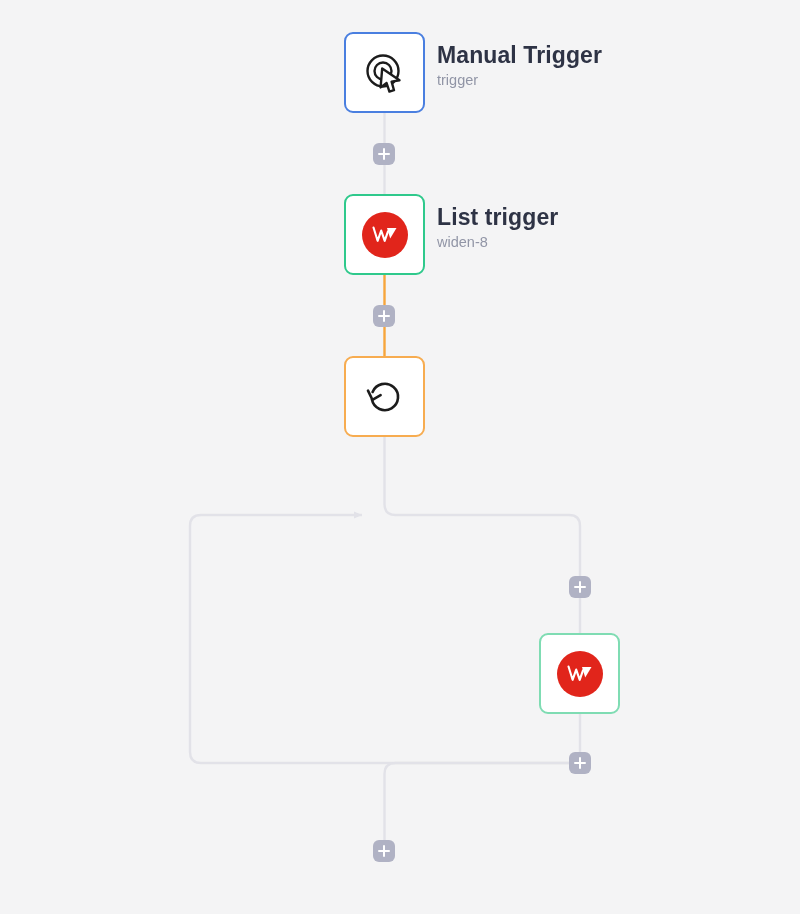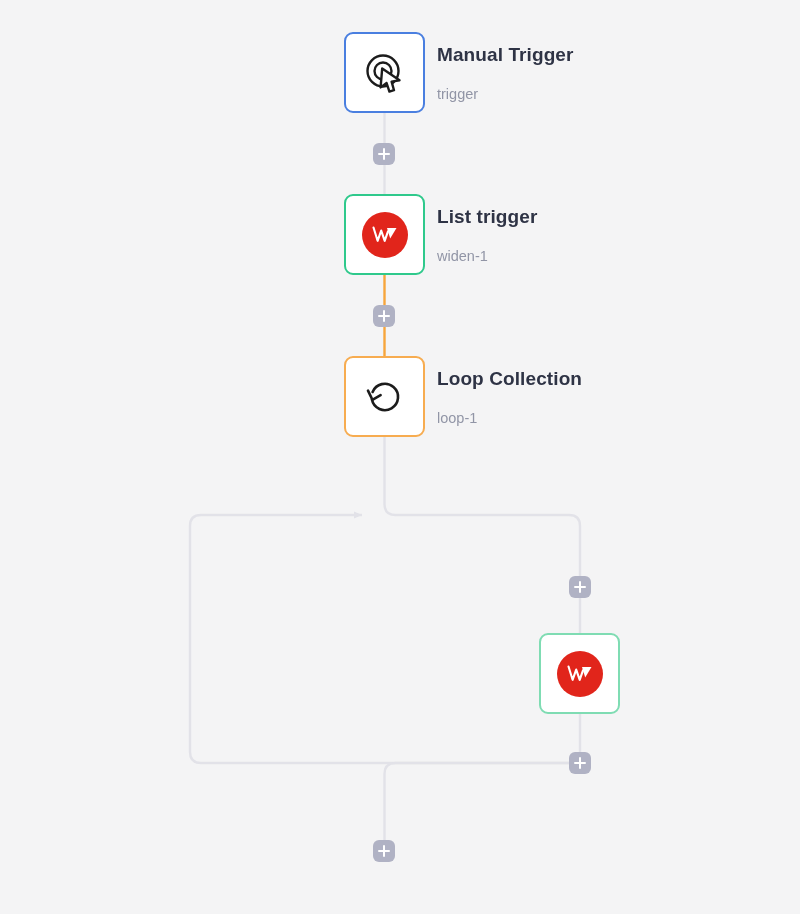--- a/index.html
+++ b/index.html
@@ -44,31 +44,31 @@
   .node-box.green  { border: 2px solid #2fc98c; }
   .node-box.greenl { border: 2px solid #7fdcb3; }
   .node-box.orange { border: 2px solid #f7ac50; }
 
   .node-labels {
     padding-left: 12px;
     padding-top: 12px;
     white-space: nowrap;
   }
   .node-title {
-    font-size: 19px;
+    font-size: 23px;
     font-weight: bold;
     color: #2e3345;
     letter-spacing: 0.1px;
     line-height: 22px;
   }
   .node-sub {
     font-size: 14.5px;
     color: #9195a6;
     line-height: 22px;
-    margin-top: 17px;
+    margin-top: 3px;
   }
 
   
   .plus {
     position: absolute;
     width: 22px;
     height: 22px;
     border-radius: 6px;
     background: #b0b2c4;
     display: flex;
@@ -135,36 +135,32 @@
     <div class="node-box green">
       <span class="widen-logo" style="background:#e1251b;">
         <svg class="icon-svg" width="26" height="20" viewBox="0 0 26 20" fill="none">
           <path d="M1.5 2.5 L5.6 15.8 L9.2 5.6 L12.7 15.8 L16.0 6.4" stroke="#ffffff" stroke-width="2.1" fill="none" stroke-linecap="round" stroke-linejoin="round"></path>
           <path d="M15.0 3.0 L24.5 3.0 L18.2 13.6 Z" fill="#ffffff"></path>
         </svg>
       </span>
     </div>
     <div class="node-labels">
       <div class="node-title">List trigger</div>
-      <div class="node-sub">widen-1</div>
+      <div class="node-sub">widen-8</div>
     </div>
   </div>
 
   <div class="node" style="left:344px; top:356px;">
     <div class="node-box orange">
       <span>
         <svg class="icon-svg" width="44" height="44" viewBox="0 0 44 44" fill="none">
           <path d="M9.6 17.0 A13.2 13.2 0 1 1 8.9 24.6" stroke="#1c1c1c" stroke-width="2.6" fill="none" stroke-linecap="round"></path>
           <path d="M5.0 15.6 L9.4 24.8 L17.6 20.2" stroke="#1c1c1c" stroke-width="2.6" fill="none" stroke-linecap="round" stroke-linejoin="round"></path>
         </svg>
       </span>
-    </div>
-    <div class="node-labels">
-      <div class="node-title">Loop Collection</div>
-      <div class="node-sub">loop-1</div>
     </div>
   </div>
 
   <div class="node" style="left:539px; top:633px;">
     <div class="node-box greenl">
       <span class="widen-logo" style="background:#e1251b;">
         <svg class="icon-svg" width="26" height="20" viewBox="0 0 26 20" fill="none">
           <path d="M1.5 2.5 L5.6 15.8 L9.2 5.6 L12.7 15.8 L16.0 6.4" stroke="#ffffff" stroke-width="2.1" fill="none" stroke-linecap="round" stroke-linejoin="round"></path>
           <path d="M15.0 3.0 L24.5 3.0 L18.2 13.6 Z" fill="#ffffff"></path>
         </svg>

